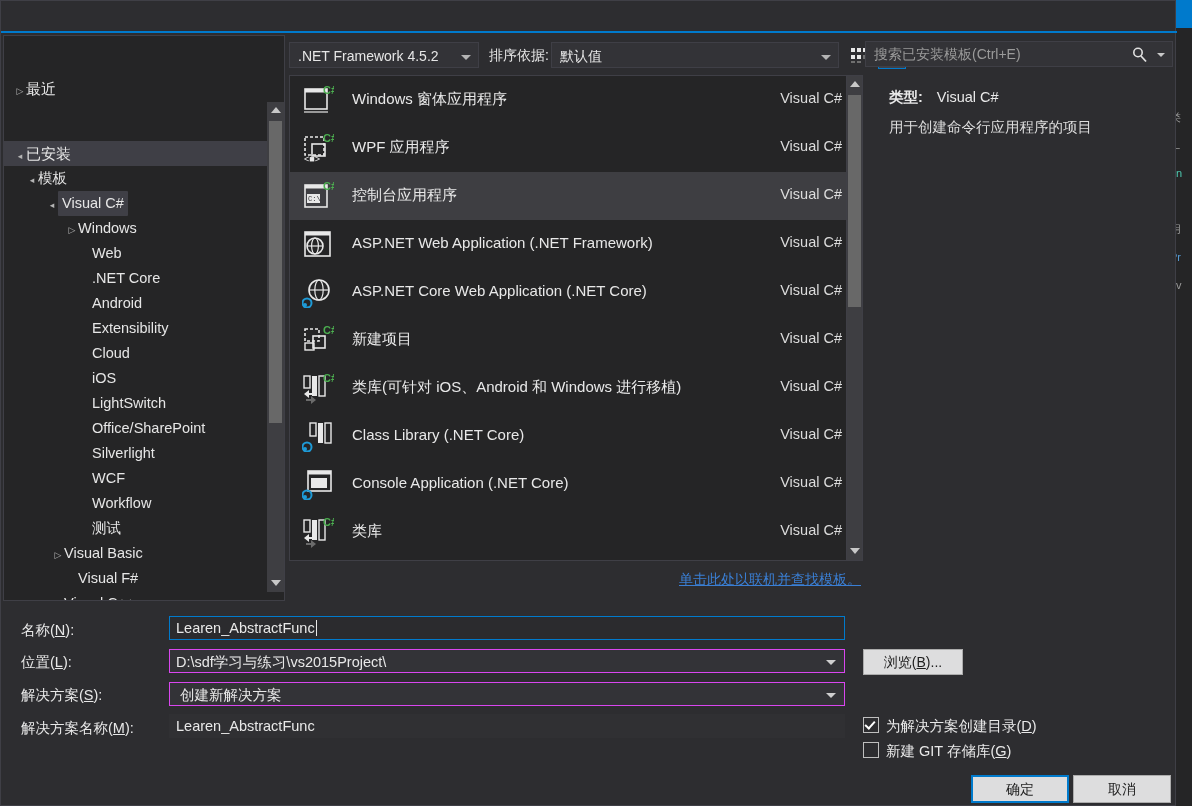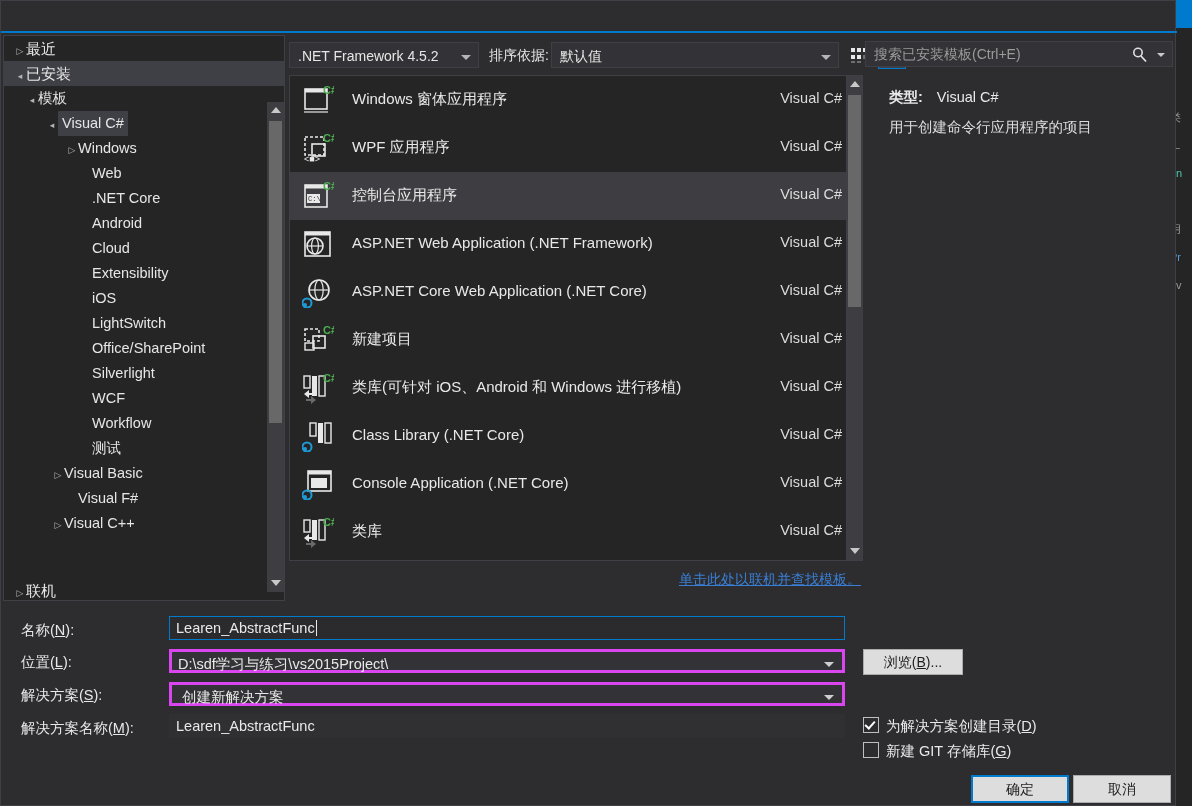--- a/index.html
+++ b/index.html
@@ -22,21 +22,21 @@
   .titlebar{position:absolute;left:0;top:0;width:1176px;height:30px;background:#ffffff;}
   .titlebar .title{position:absolute;left:12px;top:6px;font-size:14px;color:#1e1e1e;}
   .titlebar .help-btn{position:absolute;left:1084px;top:2px;width:46px;height:26px;color:#1e1e1e;font-size:16px;text-align:center;line-height:26px;cursor:default;}
   .titlebar .close-btn{position:absolute;left:1130px;top:2px;width:44px;height:26px;text-align:center;line-height:26px;color:#1e1e1e;cursor:default;}
   .titlebar .close-btn svg{vertical-align:middle;}
   .title-underline{position:absolute;left:0;top:30px;width:1176px;height:2px;background:#007acc;}
 
   
   .left-pane{position:absolute;left:2px;top:34px;width:282px;height:566px;background:#252526;border:1px solid #3f3f46;box-sizing:border-box;overflow:hidden;}
   .tree-row{position:relative;height:25px;line-height:25px;font-size:14.5px;color:#e6e6e6;white-space:nowrap;cursor:default;}
-  .tree-row.section{font-size:15px;}
+  .tree-row.section{font-size:15px;margin-top:40px;}
   .tree-row.selected-band{background:#3f3f46;}
   .tree-row .lbl{display:inline-block;}
   .tree-row .lbl.hl{background:#3f3f46;padding:0 4px;border-radius:1px;}
   .arrow{display:inline-block;width:12px;text-align:center;color:#b4b4b4;font-size:9px;}
   .arrow.collapsed::before{content:"\25B7";}
   .arrow.expanded::before{content:"\25C2";}
   .arrow.none::before{content:"";}
 
   
   .tree-scroll{position:absolute;right:0px;top:66px;width:17px;height:490px;background:#3e3e42;}
@@ -82,21 +82,21 @@
   .info-pane{position:absolute;left:864px;top:74px;width:308px;height:486px;background:#2d2d30;overflow:hidden;}
   .info-type{position:absolute;left:24px;top:13px;font-size:14.5px;color:#e8e8e8;white-space:nowrap;}
   .info-type b{font-weight:bold;}
   .info-type .tv{padding-left:14px;font-weight:normal;}
   .info-desc{position:absolute;left:24px;top:42px;width:274px;font-size:14.5px;color:#dcdcdc;line-height:20px;}
 
   
   .form{position:absolute;left:2px;top:606px;width:1172px;height:198px;}
   .f-label{position:absolute;font-size:14.5px;color:#e8e8e8;white-space:nowrap;}
   .f-label u{text-decoration:underline;}
-  .f-input{position:absolute;background:#333337;border:3px solid #d946ef;box-sizing:border-box;color:#e8e8e8;font-size:14.5px;}
+  .f-input{position:absolute;background:#333337;border:1px solid #d946ef;box-sizing:border-box;color:#e8e8e8;font-size:14.5px;}
   .f-input .txt{position:absolute;left:6px;top:3px;white-space:nowrap;}
   .f-input.focused{border:1px solid #007acc;background:#2b2b2e;}
   .f-input.readonly{background:#2d2d30;border:1px solid transparent;}
   .caret{display:inline-block;width:1px;height:16px;background:#e8e8e8;vertical-align:-3px;margin-left:1px;}
   .dd-chev{position:absolute;right:8px;top:10px;width:0;height:0;border-left:5px solid transparent;border-right:5px solid transparent;border-top:5px solid #cfcfcf;}
 
   .browse-btn{position:absolute;left:862px;top:648px;width:100px;height:26px;background:#ddddde;border:1px solid #acacac;box-sizing:border-box;color:#1e1e1e;font-size:14px;text-align:center;line-height:24px;cursor:default;}
   .browse-btn u{text-decoration:underline;}
 
   .cb-row{position:absolute;font-size:14.5px;color:#e8e8e8;white-space:nowrap;cursor:default;}
@@ -133,22 +133,22 @@
     <div class="left-pane">
       <div id="tree-rows">
           <div class="tree-row section"><span class="arrow collapsed" style="margin-left:10px"></span><span class="lbl">最近</span></div>
           <div class="tree-row section selected-band"><span class="arrow expanded" style="margin-left:10px"></span><span class="lbl">已安装</span></div>
           <div class="tree-row"><span class="arrow expanded" style="margin-left:22px"></span><span class="lbl">模板</span></div>
           <div class="tree-row"><span class="arrow expanded" style="margin-left:42px"></span><span class="lbl hl">Visual C#</span></div>
           <div class="tree-row"><span class="arrow collapsed" style="margin-left:62px"></span><span class="lbl">Windows</span></div>
           <div class="tree-row"><span class="arrow none" style="margin-left:76px"></span><span class="lbl">Web</span></div>
           <div class="tree-row"><span class="arrow none" style="margin-left:76px"></span><span class="lbl">.NET Core</span></div>
           <div class="tree-row"><span class="arrow none" style="margin-left:76px"></span><span class="lbl">Android</span></div>
+          <div class="tree-row"><span class="arrow none" style="margin-left:76px"></span><span class="lbl">Extensibility</span></div>
           <div class="tree-row"><span class="arrow none" style="margin-left:76px"></span><span class="lbl">Cloud</span></div>
-          <div class="tree-row"><span class="arrow none" style="margin-left:76px"></span><span class="lbl">Extensibility</span></div>
           <div class="tree-row"><span class="arrow none" style="margin-left:76px"></span><span class="lbl">iOS</span></div>
           <div class="tree-row"><span class="arrow none" style="margin-left:76px"></span><span class="lbl">LightSwitch</span></div>
           <div class="tree-row"><span class="arrow none" style="margin-left:76px"></span><span class="lbl">Office/SharePoint</span></div>
           <div class="tree-row"><span class="arrow none" style="margin-left:76px"></span><span class="lbl">Silverlight</span></div>
           <div class="tree-row"><span class="arrow none" style="margin-left:76px"></span><span class="lbl">WCF</span></div>
           <div class="tree-row"><span class="arrow none" style="margin-left:76px"></span><span class="lbl">Workflow</span></div>
           <div class="tree-row"><span class="arrow none" style="margin-left:76px"></span><span class="lbl">测试</span></div>
           <div class="tree-row"><span class="arrow collapsed" style="margin-left:48px"></span><span class="lbl">Visual Basic</span></div>
           <div class="tree-row"><span class="arrow none" style="margin-left:62px"></span><span class="lbl">Visual F#</span></div>
           <div class="tree-row"><span class="arrow collapsed" style="margin-left:48px"></span><span class="lbl">Visual C++</span></div>

